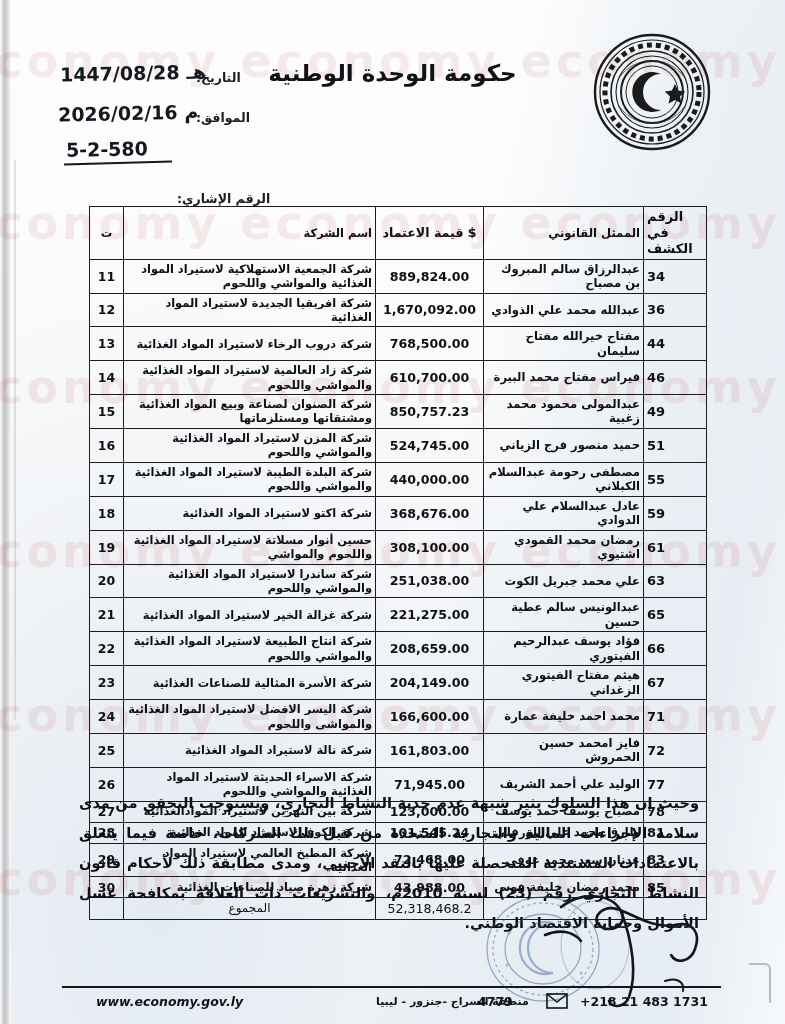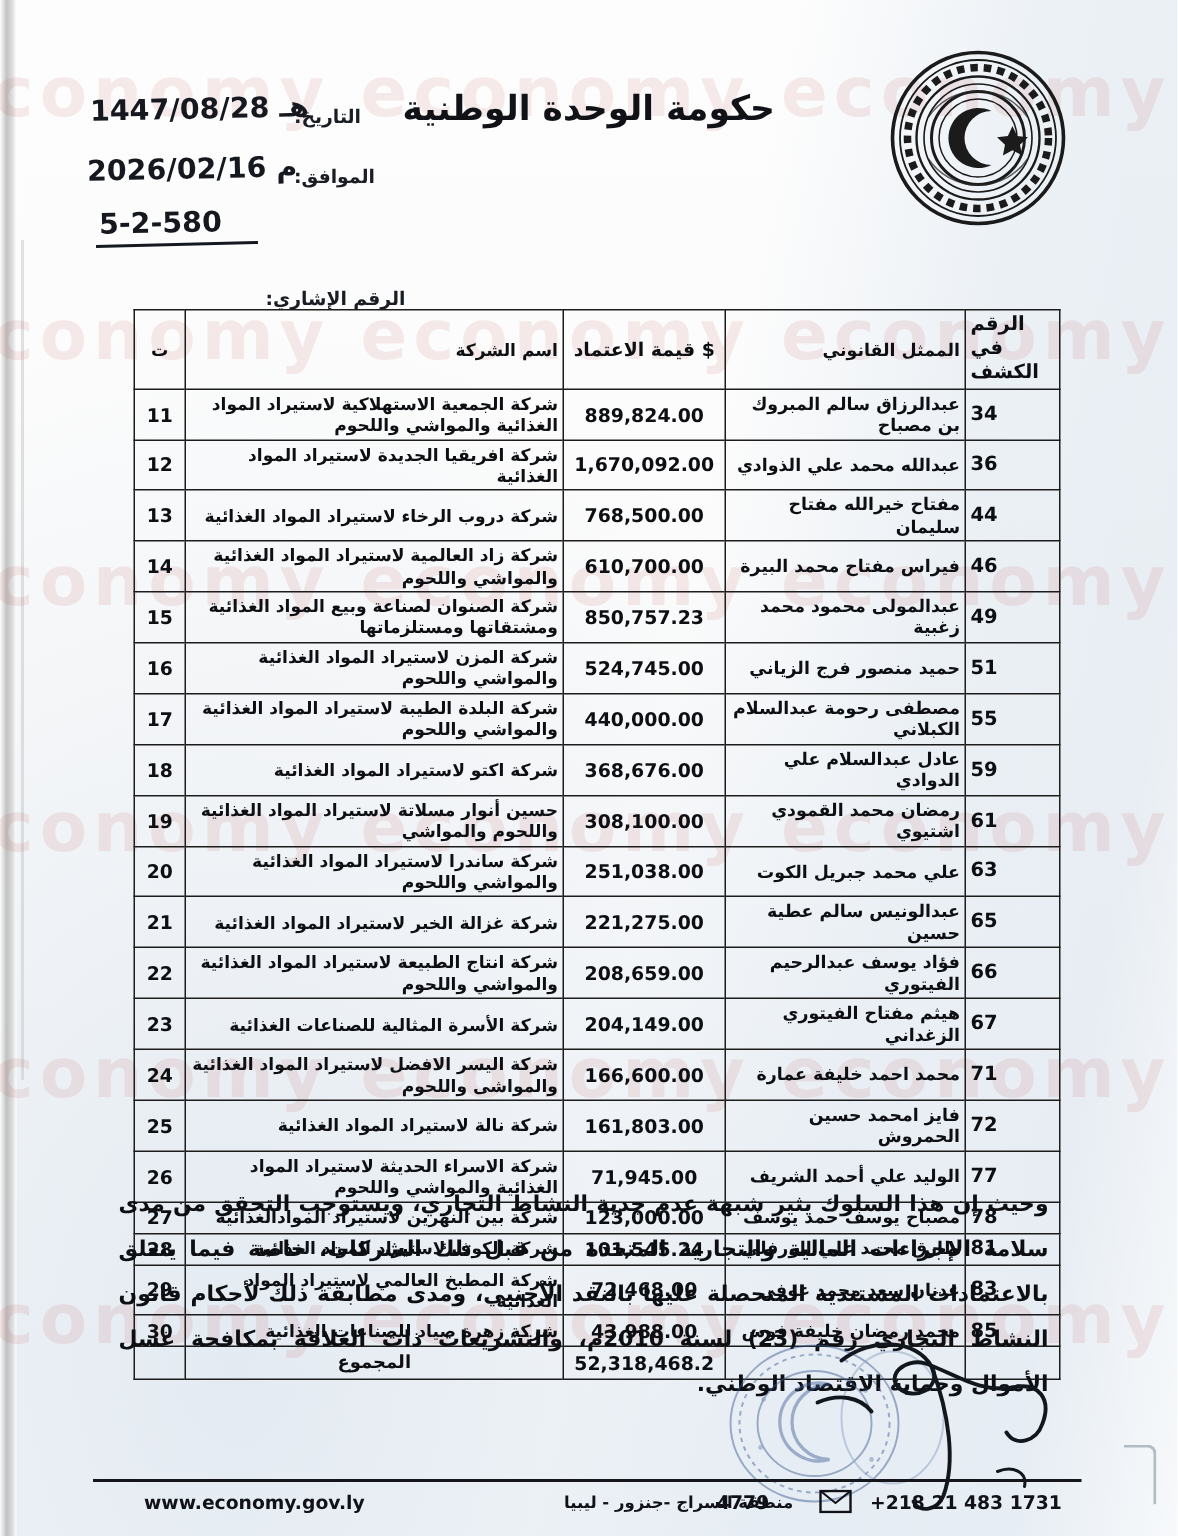--- a/index.html
+++ b/index.html
@@ -95,21 +95,21 @@
     text-align:center; height:40px;
   }
   .c-idx   { width:34px;  text-align:center; }
   .c-name  { width:252px; text-align:right; font-size:11.4px; line-height:1.26; font-weight:bold; }
   .c-amt   { width:108px; text-align:center; font-size:12.6px; font-weight:bold; direction:ltr; }
   .c-rep   { width:160px; text-align:right; font-size:11.6px; line-height:1.25; font-weight:bold; }
   .c-kashf { width:63px;  text-align:left; font-size:13px; font-weight:bold; direction:ltr; }
   tbody td.c-idx { font-size:12.5px; font-weight:bold; direction:ltr; }
   tbody tr { height:21px; }
   tbody tr.tall { height:33px; }
-  .total-row td { font-weight:bold; height:22px; }
+  .total-row td { font-weight:normal; height:22px; }
   .total-label { font-size:12px; text-align:center; }
 
   
   .para {
     position:absolute; top:788px; right:86px; width:620px;
     direction:rtl; text-align:justify;
     font-size:14.6px; line-height:2.05; font-weight:bold;
     color:#0d0f13;
     font-family:"DejaVu Sans","Liberation Sans",sans-serif;
   }
@@ -122,21 +122,21 @@
   .footer-rule {
     position:absolute; left:62px; right:64px; top:986px;
     height:1.6px; background:#14161b;
   }
   .footer {
     position:absolute; left:0; right:0; top:992px; height:30px;
     direction:ltr;
   }
   .footer .site {
     position:absolute; left:96px; top:2px;
-    font-size:12.5px; font-weight:bold; color:#101218;
+    font-size:12.5px; font-weight:bold; color:#101218;font-style:italic;
   }
   .footer .addr {
     position:absolute; left:376px; top:3px;
     font-size:11px; font-weight:bold; color:#101218; direction:rtl;
   }
   .footer .box { position:absolute; left:478px; top:2px; font-size:12.5px; font-weight:bold; color:#101218; }
   .footer .env { position:absolute; left:546px; top:1px; }
   .footer .tel { position:absolute; left:580px; top:2px; font-size:12.5px; font-weight:bold; color:#101218; }
 
   .corner-mark {

